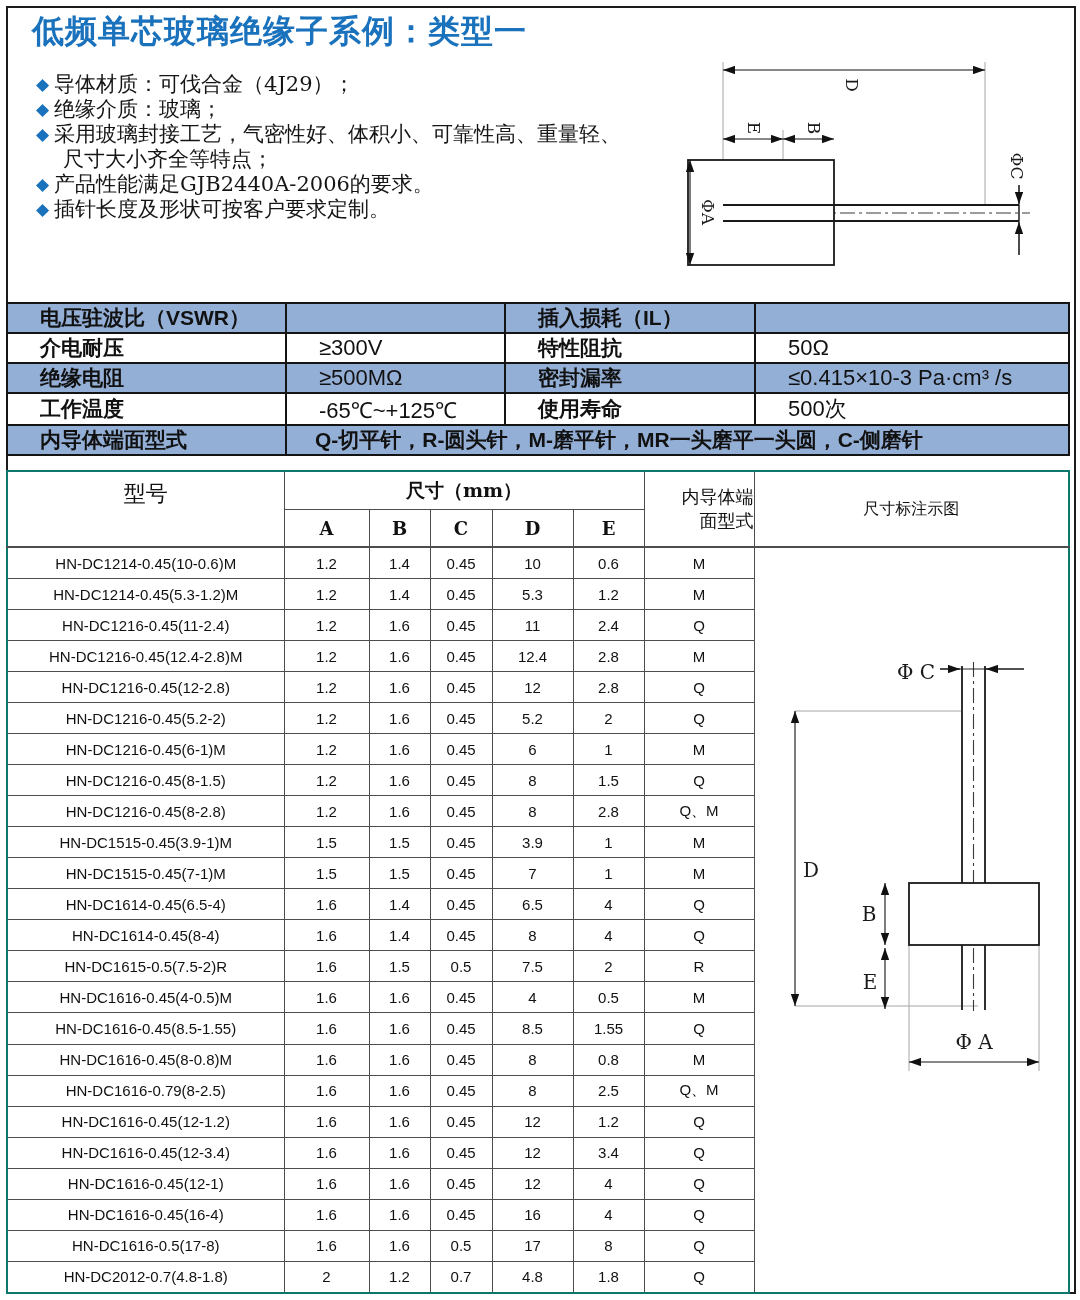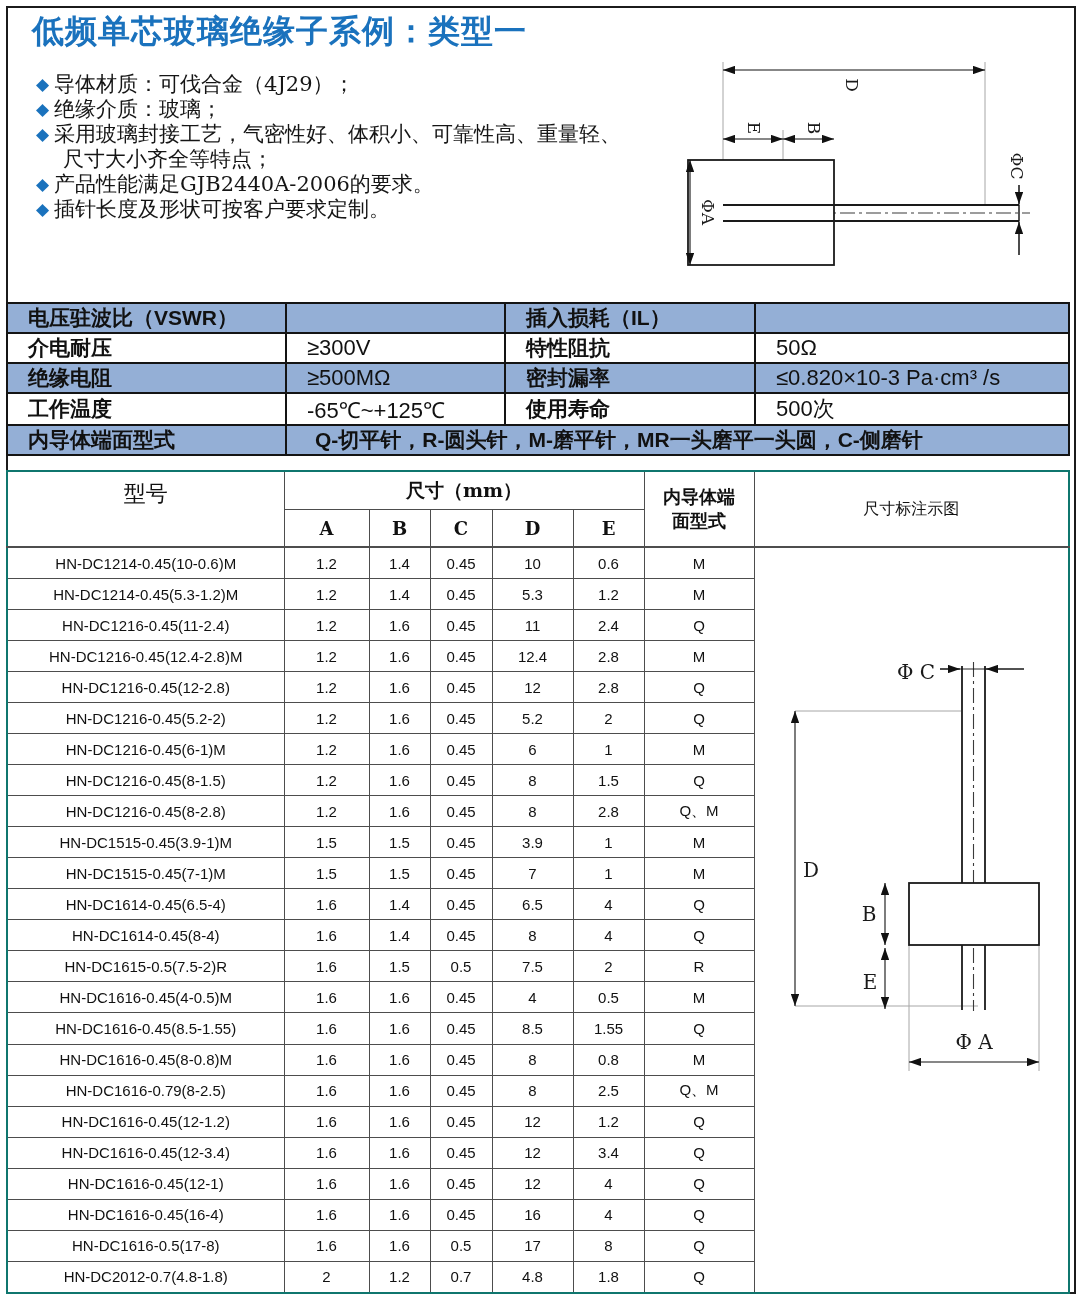--- a/index.html
+++ b/index.html
@@ -36,21 +36,21 @@
   
   .top-diagram{position:absolute;left:660px;top:40px;}
 
   
   table{border-collapse:collapse;table-layout:fixed;}
   .spec-table{
     position:absolute;left:6px;top:302px;width:1062px;
   }
   .spec-table td{
     border:2px solid var(--line-dark);
-    height:28px;padding:0 0 0 20px;
+    height:28px;padding:0 0 0 32px;
     font-size:21px;vertical-align:middle;white-space:nowrap;overflow:hidden;
   }
   .spec-table td.lbl{font-weight:bold;}
   .spec-table tr.blue td{background:var(--row-blue);}
   .spec-table td.val{font-weight:normal;font-size:22px;}
   .spec-table td.footer-val{font-weight:bold;font-size:21px;padding-left:28px;}
 
   
   .main-table{
     position:absolute;left:6px;top:470px;width:1062px;
@@ -70,21 +70,21 @@
   .main-table th.h-dim{
     font-family:"DejaVu Serif","Liberation Serif",serif;
     font-size:19px;font-weight:bold;height:37px;border-bottom-width:1px;
   }
   .main-table th.h-col{
     font-family:"DejaVu Serif","Liberation Serif",serif;
     font-size:18px;font-weight:bold;height:36px;
   }
   .main-table th.h-type{
     font-family:"DejaVu Serif","Liberation Serif",serif;
-    font-size:18px;font-weight:bold;line-height:24px;
+    font-size:18px;font-weight:normal;line-height:24px;text-align:right;
   }
   .main-table th.h-diagram{
     font-family:"DejaVu Serif","Liberation Serif",serif;
     font-size:16px;font-weight:normal;
   }
   .main-table td{height:30px;font-size:15px;white-space:nowrap;}
   .main-table td.diagram-cell{
     vertical-align:top;padding:0;background:#fff;
   }
   svg text{
@@ -163,21 +163,21 @@
   <tr>
     <td class="lbl">介电耐压</td>
     <td class="val">≥300V</td>
     <td class="lbl">特性阻抗</td>
     <td class="val">50Ω</td>
   </tr>
   <tr class="blue">
     <td class="lbl">绝缘电阻</td>
     <td class="val">≥500MΩ</td>
     <td class="lbl">密封漏率</td>
-    <td class="val">≤0.820×10-3 Pa·cm³ /s</td>
+    <td class="val">≤0.415×10-3 Pa·cm³ /s</td>
   </tr>
   <tr>
     <td class="lbl">工作温度</td>
     <td class="val">-65℃~+125℃</td>
     <td class="lbl">使用寿命</td>
     <td class="val">500次</td>
   </tr>
   <tr class="blue">
     <td class="lbl">内导体端面型式</td>
     <td class="footer-val" colspan="3">Q-切平针，R-圆头针，M-磨平针，MR一头磨平一头圆，C-侧磨针</td>

